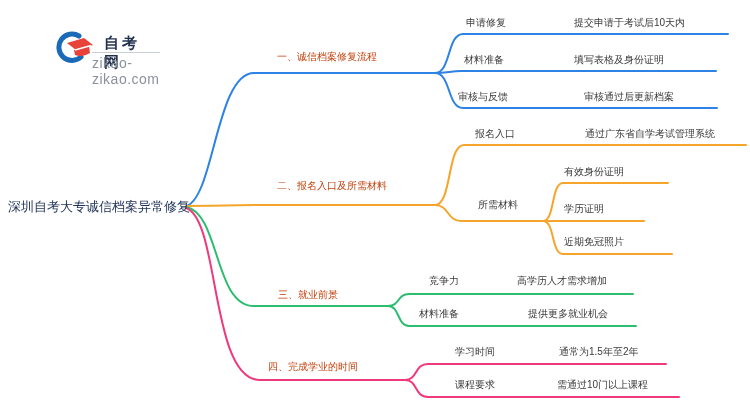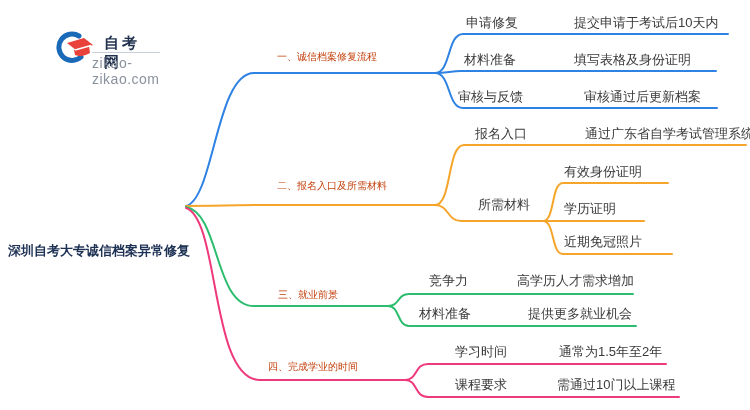--- a/index.html
+++ b/index.html
@@ -1,22 +1,22 @@
 <!DOCTYPE html>
 <html><head>
 <meta charset="utf-8">
 <style>
   html,body{margin:0;padding:0;background:#ffffff;}
   body{width:750px;height:410px;position:relative;overflow:hidden;
        font-family:"Liberation Sans","DejaVu Sans",sans-serif;}
   #lines{position:absolute;left:0;top:0;width:750px;height:410px;}
-  .txt{position:absolute;white-space:nowrap;color:#3a3a3a;font-size:13px;line-height:17px;}
+  .txt{position:absolute;white-space:nowrap;color:#3a3a3a;font-size:10px;line-height:17px;}
   .branch-label{font-size:10px;color:#c2410c;}
   .root-label{position:absolute;left:8px;top:198px;width:180px;font-size:13px;
-              font-weight:bold;color:#1d3154;white-space:nowrap;letter-spacing:0px;margin-top:44px;}
+              font-weight:normal;color:#1d3154;white-space:nowrap;letter-spacing:0px;}
   .logo{position:absolute;left:26px;top:14px;width:130px;}
   .logo-title{position:absolute;left:78px;top:20px;font-size:15px;font-weight:bold;
               color:#22324e;letter-spacing:3px;}
   .logo-divider{position:absolute;left:66px;top:38px;width:68px;height:1px;background:#c9cfd8;}
   .logo-domain{position:absolute;left:66px;top:41px;font-size:14px;color:#8a929e;letter-spacing:0.5px;}
   .logo-icon{position:absolute;left:28px;top:17px;}
 </style>
 </head>
 <body>
 

